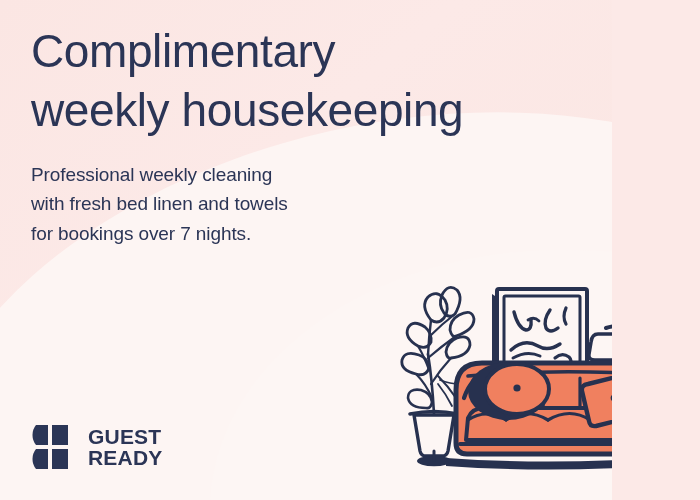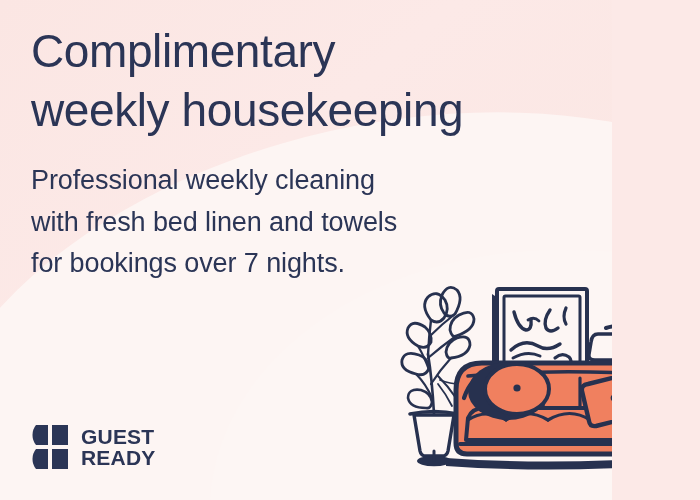--- a/index.html
+++ b/index.html
@@ -57,34 +57,34 @@
     font-weight: 400;
     letter-spacing: -0.4px;
     white-space: pre-line;
   }
   .subcopy {
     position: absolute;
     left: 31px;
     top: 160px;
     width: 420px;
     color: #2b3556;
-    font-size: 27px;
+    font-size: 19px;
     line-height: 1.54;
     font-weight: 400;
     letter-spacing: -0.1px;
     white-space: pre-line;
   }
   
   .logo {
     position: absolute;
     left: 31px;
     top: 424px;
     display: flex;
     align-items: center;
-    gap: 12px;
+    gap: 19px;
   }
   .logo-mark { width: 38px; height: 46px; display:block; }
   .logo-text {
     color: #2b3556;
     font-size: 21px;
     font-weight: 700;
     line-height: 1.02;
     letter-spacing: 0.2px;
     white-space: pre-line;
   }

